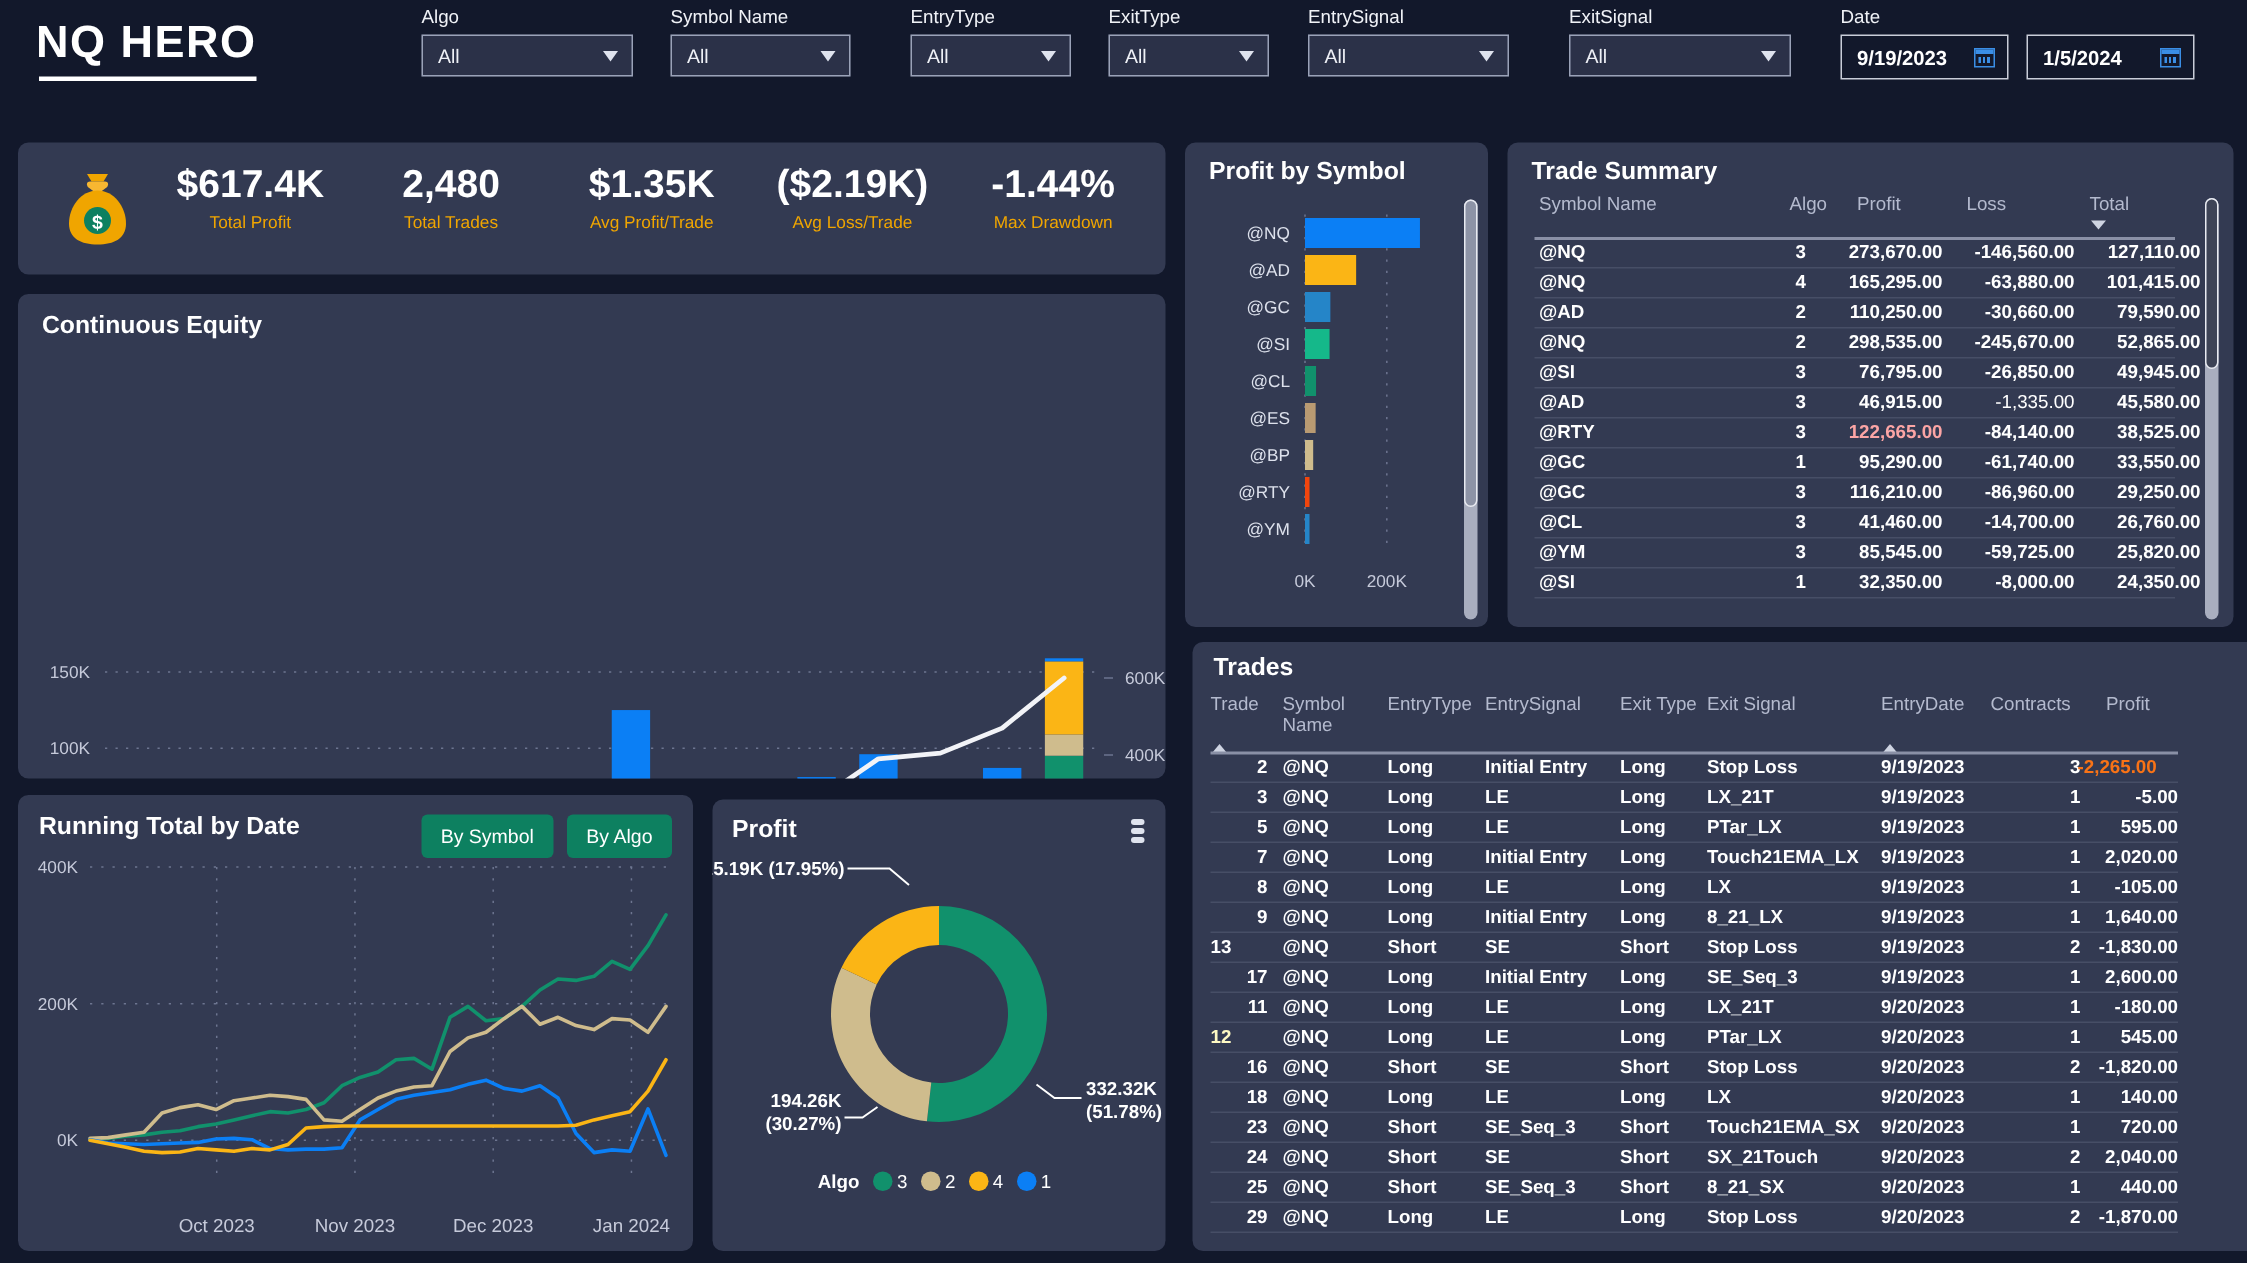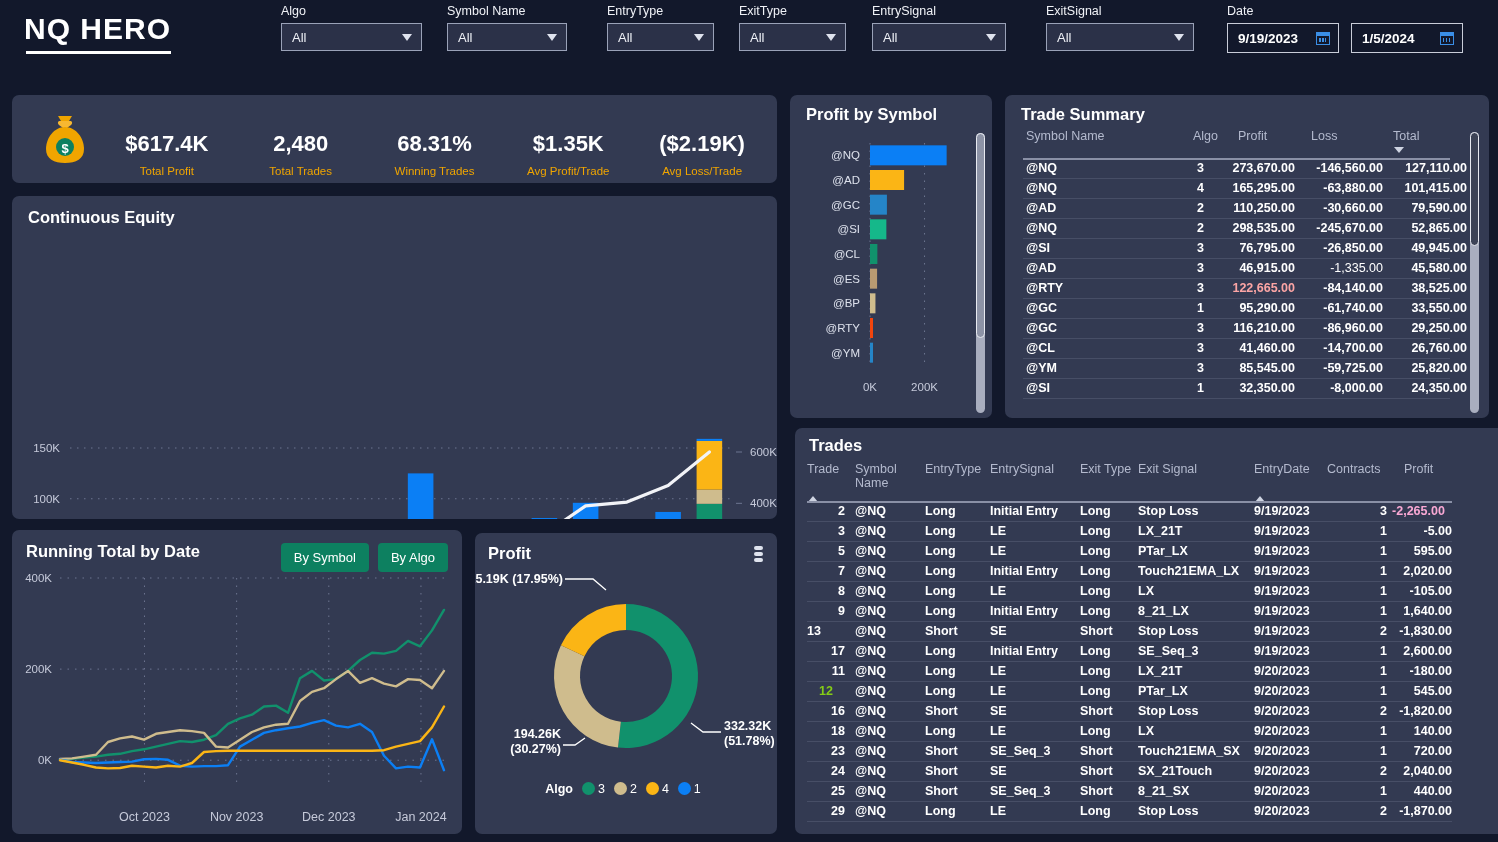--- a/index.html
+++ b/index.html
@@ -48,21 +48,21 @@
 
   
   .card { position: absolute; background: #333a52; border-radius: 7px; }
   .card-title { color: #ffffff; font-size: 16.5px; font-weight: bold; }
 
   
   .kpi-card { left: 12px; top: 95px; width: 765px; height: 88px; }
   .moneybag { position: absolute; left: 28px; top: 18px; width: 50px; height: 52px; }
   .kpi-row { position: absolute; left: 88px; top: 12px; right: 8px; height: 64px; display: flex; }
   .kpi { flex: 1; text-align: center; }
-  .kpi-val { color: #ffffff; font-size: 22px; font-weight: bold; line-height: 30px; margin-top: 22px; }
+  .kpi-val { color: #ffffff; font-size: 26px; font-weight: bold; line-height: 30px; }
   .kpi-lbl { color: #f0a500; font-size: 11.5px; margin-top: 6px; }
 
   
   .eq-card { left: 12px; top: 196px; width: 765px; height: 323px; }
   .eq-title { position: absolute; left: 16px; top: 12px; }
   .btn-green {
     background: #0d8060; color: #ffffff; border: none; border-radius: 4px;
     font-size: 13px; padding: 7px 13px; cursor: pointer; font-family: "Liberation Sans", sans-serif;
   }
   .eq-btns { position: absolute; right: 42px; top: 206px; display: flex; gap: 9px; }
@@ -181,30 +181,30 @@
     <div class="kpi-row">
       <div class="kpi">
         <div class="kpi-val">$617.4K</div>
         <div class="kpi-lbl">Total Profit</div>
       </div>
       <div class="kpi">
         <div class="kpi-val">2,480</div>
         <div class="kpi-lbl">Total Trades</div>
       </div>
       <div class="kpi">
-        <div class="kpi-val">68.31%</div>
-        <div class="kpi-lbl">Winning Trades</div>
-      </div>
-      <div class="kpi">
         <div class="kpi-val">$1.35K</div>
         <div class="kpi-lbl">Avg Profit/Trade</div>
       </div>
       <div class="kpi">
         <div class="kpi-val">($2.19K)</div>
         <div class="kpi-lbl">Avg Loss/Trade</div>
+      </div>
+      <div class="kpi">
+        <div class="kpi-val">-1.44%</div>
+        <div class="kpi-lbl">Max Drawdown</div>
       </div>
     </div>
   </div>
 
   <div class="card eq-card">
     <div class="card-title eq-title">Continuous Equity</div>
     <svg id="eq-svg" width="765" height="323" style="position:absolute;left:0;top:0;">
         <line x1="58" y1="455" x2="718" y2="455" stroke="#6d7590" stroke-width="1" stroke-dasharray="1.5 5.5"></line>
         <text x="48" y="459" fill="#c6cada" font-size="11.5" font-family="Liberation Sans, sans-serif" text-anchor="end">-50K</text>
         <line x1="58" y1="404.25" x2="718" y2="404.25" stroke="#6d7590" stroke-width="1" stroke-dasharray="1.5 5.5"></line>
@@ -457,21 +457,21 @@
     <div id="tr-body" style="position:absolute; left:12px; top:74px; width:645px;">
         <div style="position: relative; height: 20px; border-bottom: 1px solid rgb(71, 78, 102);">
           <span style="position: absolute; top: 2px; font-size: 12.5px; font-weight: bold; color: rgb(255, 255, 255); left: 0px; width: 38px; text-align: right;">2</span>
           <span style="position: absolute; top: 2px; font-size: 12.5px; font-weight: bold; color: rgb(255, 255, 255); left: 48px;">@NQ</span>
           <span style="position: absolute; top: 2px; font-size: 12.5px; font-weight: bold; color: rgb(255, 255, 255); left: 118px;">Long</span>
           <span style="position: absolute; top: 2px; font-size: 12.5px; font-weight: bold; color: rgb(255, 255, 255); left: 183px;">Initial Entry</span>
           <span style="position: absolute; top: 2px; font-size: 12.5px; font-weight: bold; color: rgb(255, 255, 255); left: 273px;">Long</span>
           <span style="position: absolute; top: 2px; font-size: 12.5px; font-weight: bold; color: rgb(255, 255, 255); left: 331px;">Stop Loss</span>
           <span style="position: absolute; top: 2px; font-size: 12.5px; font-weight: bold; color: rgb(255, 255, 255); left: 447px;">9/19/2023</span>
           <span style="position: absolute; top: 2px; font-size: 12.5px; font-weight: bold; color: rgb(255, 255, 255); left: 500px; width: 80px; text-align: right;">3</span>
-          <span style="position: absolute; top: 2px; font-size: 12.5px; font-weight: bold; color: #f9a8d4; left: 578px; width: 67px; text-align: center;">-2,265.00</span>
+          <span style="position: absolute; top: 2px; font-size: 12.5px; font-weight: bold; color: #f97316; left: 578px; width: 67px; text-align: left;">-2,265.00</span>
         </div>
         <div style="position: relative; height: 20px; border-bottom: 1px solid rgb(71, 78, 102);">
           <span style="position: absolute; top: 2px; font-size: 12.5px; font-weight: bold; color: rgb(255, 255, 255); left: 0px; width: 38px; text-align: right;">3</span>
           <span style="position: absolute; top: 2px; font-size: 12.5px; font-weight: bold; color: rgb(255, 255, 255); left: 48px;">@NQ</span>
           <span style="position: absolute; top: 2px; font-size: 12.5px; font-weight: bold; color: rgb(255, 255, 255); left: 118px;">Long</span>
           <span style="position: absolute; top: 2px; font-size: 12.5px; font-weight: bold; color: rgb(255, 255, 255); left: 183px;">LE</span>
           <span style="position: absolute; top: 2px; font-size: 12.5px; font-weight: bold; color: rgb(255, 255, 255); left: 273px;">Long</span>
           <span style="position: absolute; top: 2px; font-size: 12.5px; font-weight: bold; color: rgb(255, 255, 255); left: 331px;">LX_21T</span>
           <span style="position: absolute; top: 2px; font-size: 12.5px; font-weight: bold; color: rgb(255, 255, 255); left: 447px;">9/19/2023</span>
           <span style="position: absolute; top: 2px; font-size: 12.5px; font-weight: bold; color: rgb(255, 255, 255); left: 500px; width: 80px; text-align: right;">1</span>
@@ -548,21 +548,21 @@
           <span style="position: absolute; top: 2px; font-size: 12.5px; font-weight: bold; color: rgb(255, 255, 255); left: 48px;">@NQ</span>
           <span style="position: absolute; top: 2px; font-size: 12.5px; font-weight: bold; color: rgb(255, 255, 255); left: 118px;">Long</span>
           <span style="position: absolute; top: 2px; font-size: 12.5px; font-weight: bold; color: rgb(255, 255, 255); left: 183px;">LE</span>
           <span style="position: absolute; top: 2px; font-size: 12.5px; font-weight: bold; color: rgb(255, 255, 255); left: 273px;">Long</span>
           <span style="position: absolute; top: 2px; font-size: 12.5px; font-weight: bold; color: rgb(255, 255, 255); left: 331px;">LX_21T</span>
           <span style="position: absolute; top: 2px; font-size: 12.5px; font-weight: bold; color: rgb(255, 255, 255); left: 447px;">9/20/2023</span>
           <span style="position: absolute; top: 2px; font-size: 12.5px; font-weight: bold; color: rgb(255, 255, 255); left: 500px; width: 80px; text-align: right;">1</span>
           <span style="position: absolute; top: 2px; font-size: 12.5px; font-weight: bold; color: rgb(255, 255, 255); left: 578px; width: 67px; text-align: right;">-180.00</span>
         </div>
         <div style="position: relative; height: 20px; border-bottom: 1px solid rgb(71, 78, 102);">
-          <span style="position: absolute; top: 2px; font-size: 12.5px; font-weight: bold; color: #84cc16; left: 0px; width: 38px; text-align: center;">12</span>
+          <span style="position: absolute; top: 2px; font-size: 12.5px; font-weight: bold; color: #fef9c3; left: 0px; width: 38px; text-align: left;">12</span>
           <span style="position: absolute; top: 2px; font-size: 12.5px; font-weight: bold; color: rgb(255, 255, 255); left: 48px;">@NQ</span>
           <span style="position: absolute; top: 2px; font-size: 12.5px; font-weight: bold; color: rgb(255, 255, 255); left: 118px;">Long</span>
           <span style="position: absolute; top: 2px; font-size: 12.5px; font-weight: bold; color: rgb(255, 255, 255); left: 183px;">LE</span>
           <span style="position: absolute; top: 2px; font-size: 12.5px; font-weight: bold; color: rgb(255, 255, 255); left: 273px;">Long</span>
           <span style="position: absolute; top: 2px; font-size: 12.5px; font-weight: bold; color: rgb(255, 255, 255); left: 331px;">PTar_LX</span>
           <span style="position: absolute; top: 2px; font-size: 12.5px; font-weight: bold; color: rgb(255, 255, 255); left: 447px;">9/20/2023</span>
           <span style="position: absolute; top: 2px; font-size: 12.5px; font-weight: bold; color: rgb(255, 255, 255); left: 500px; width: 80px; text-align: right;">1</span>
           <span style="position: absolute; top: 2px; font-size: 12.5px; font-weight: bold; color: rgb(255, 255, 255); left: 578px; width: 67px; text-align: right;">545.00</span>
         </div>
         <div style="position: relative; height: 20px; border-bottom: 1px solid rgb(71, 78, 102);">

